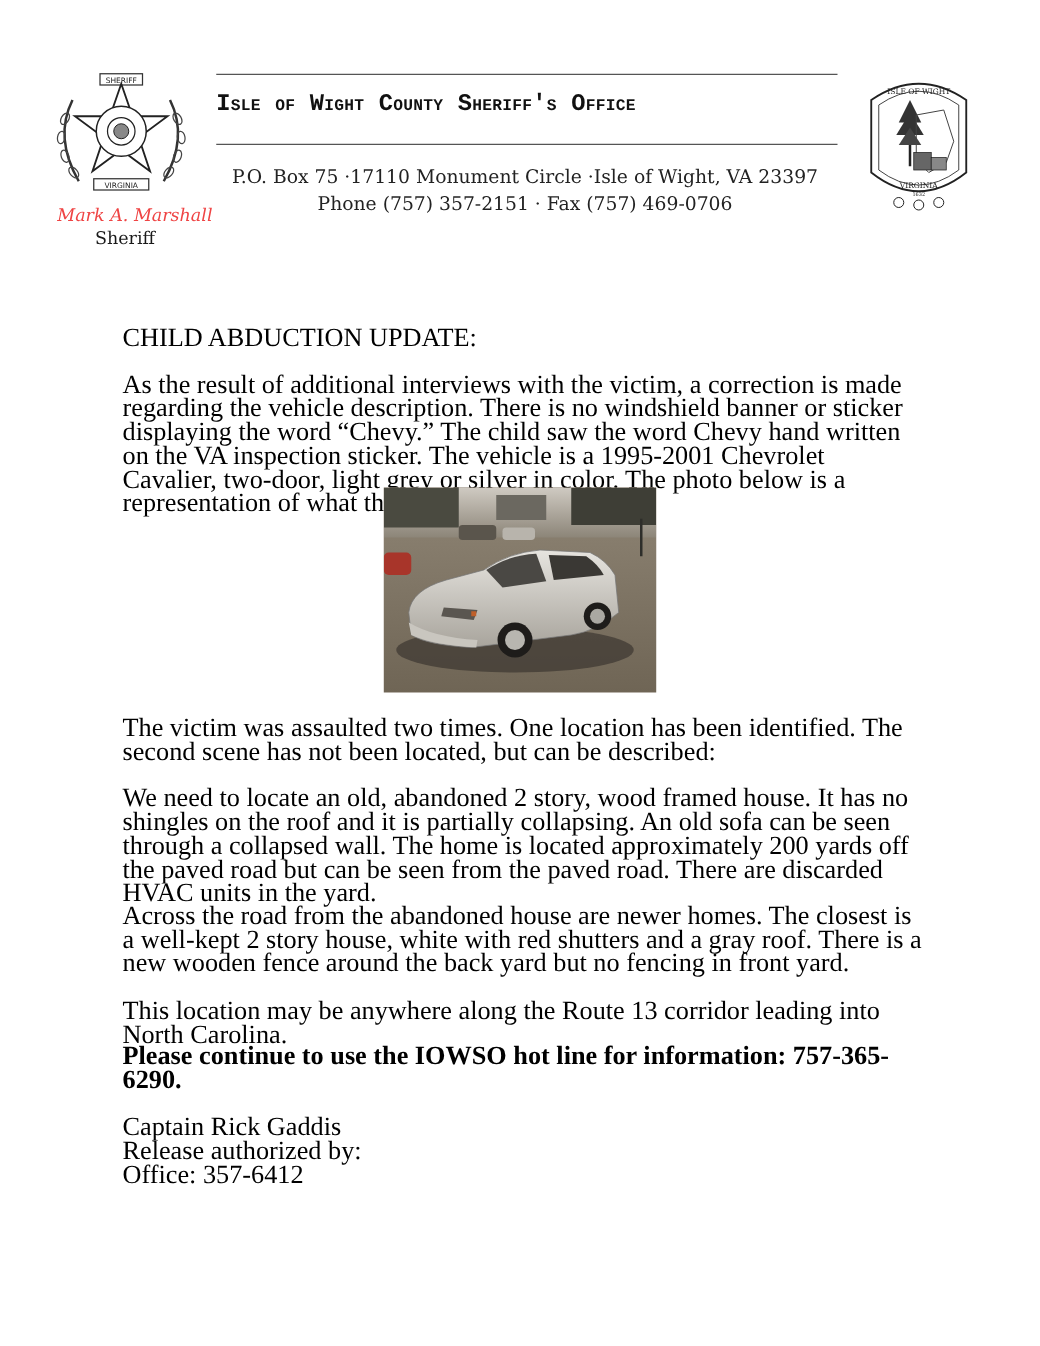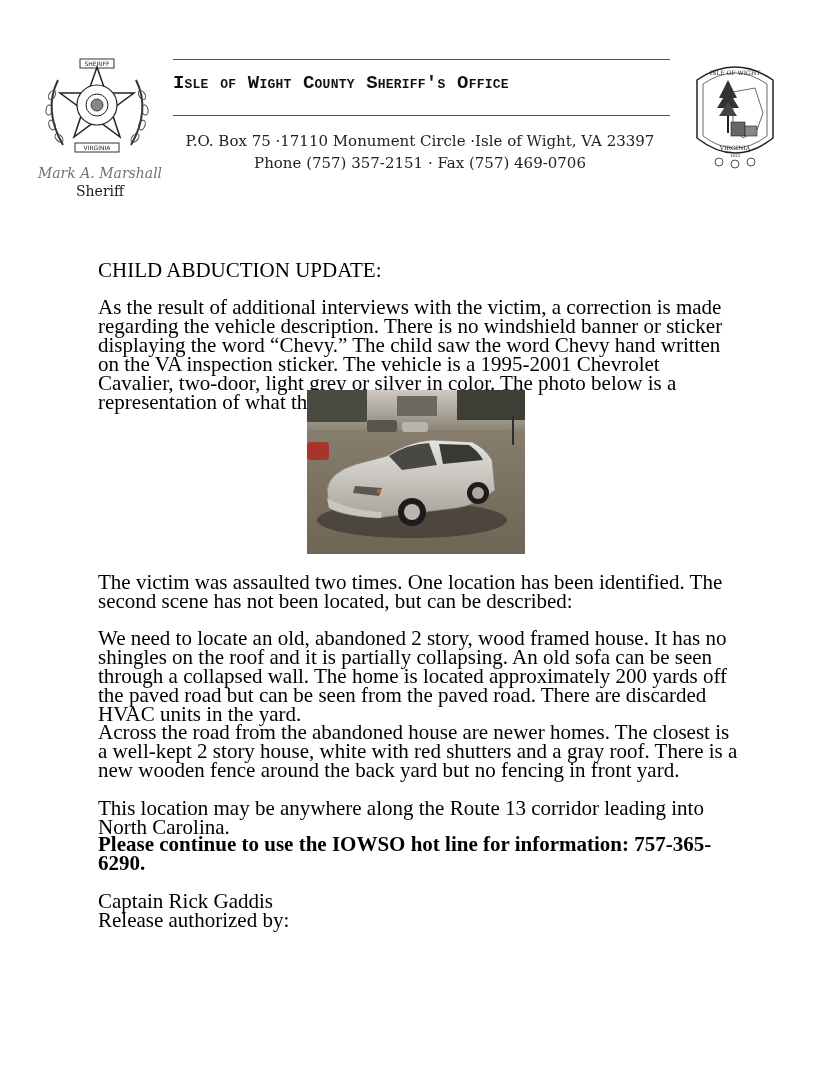--- a/index.html
+++ b/index.html
@@ -2,22 +2,22 @@
 <html><head>
 <meta charset="utf-8">
 <style>
   html, body { margin: 0; padding: 0; background: #ffffff; }
   body {
     width: 832px; height: 1077px; position: relative; overflow: hidden;
     font-family: "Liberation Serif", "DejaVu Serif", serif; color: #000;
   }
   .badge-logo { position: absolute; left: 38px; top: 55px; width: 118px; height: 110px; }
   .sheriff-name {
-    position: absolute; left: 30px; top: 164px; width: 140px; text-align: center;
-    font-family: "DejaVu Serif", serif; font-style: italic; font-size: 14px; color: #737373; line-height: 18px;
+    position: absolute; left: 30px; top: 164px; width: 140px; text-align: right;
+    font-family: "DejaVu Serif", serif; font-style: italic; font-size: 14px; color: #ef4444; line-height: 18px;
   }
   .sheriff-title {
     position: absolute; left: 30px; top: 182px; width: 140px; text-align: center;
     font-family: "DejaVu Serif", serif; font-size: 14px; color: #1a1a1a; line-height: 18px;
   }
   .rule { position: absolute; left: 173px; width: 497px; height: 1px; background: #555; }
   .rule.top { top: 59px; }
   .rule.bottom { top: 115px; }
   .office-title {
     position: absolute; left: 173px; top: 72px; width: 500px;
@@ -164,13 +164,14 @@
 
 <div class="body-text p2">The victim was assaulted two times. One location has been identified. The second scene has not been located, but can be described:</div>
 <div class="body-text p3">We need to locate an old, abandoned 2 story, wood framed house. It has no shingles on the roof and it is partially collapsing. An old sofa can be seen through a collapsed wall. The home is located approximately 200 yards off the paved road but can be seen from the paved road. There are discarded HVAC units in the yard.</div>
 <div class="body-text p4">Across the road from the abandoned house are newer homes. The closest is a well-kept 2 story house, white with red shutters and a gray roof. There is a new wooden fence around the back yard but no fencing in front yard.</div>
 <div class="body-text p5">This location may be anywhere along the Route 13 corridor leading into North Carolina.</div>
 <div class="body-text p6">Please continue to use the IOWSO hot line for information: 757-365-6290.</div>
 
 <div class="body-text sig">
   <div>Captain Rick Gaddis</div>
   <div>Release authorized by:</div>
+  <div>Office: 357-6412</div>
 </div>
 
 </body></html>

